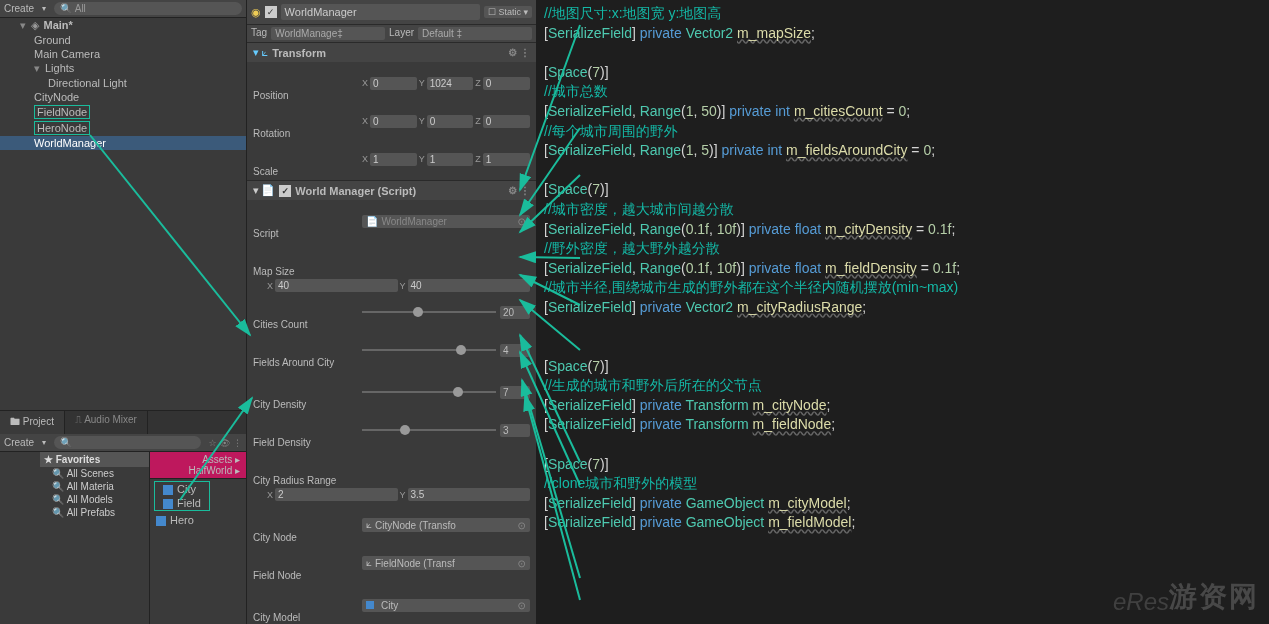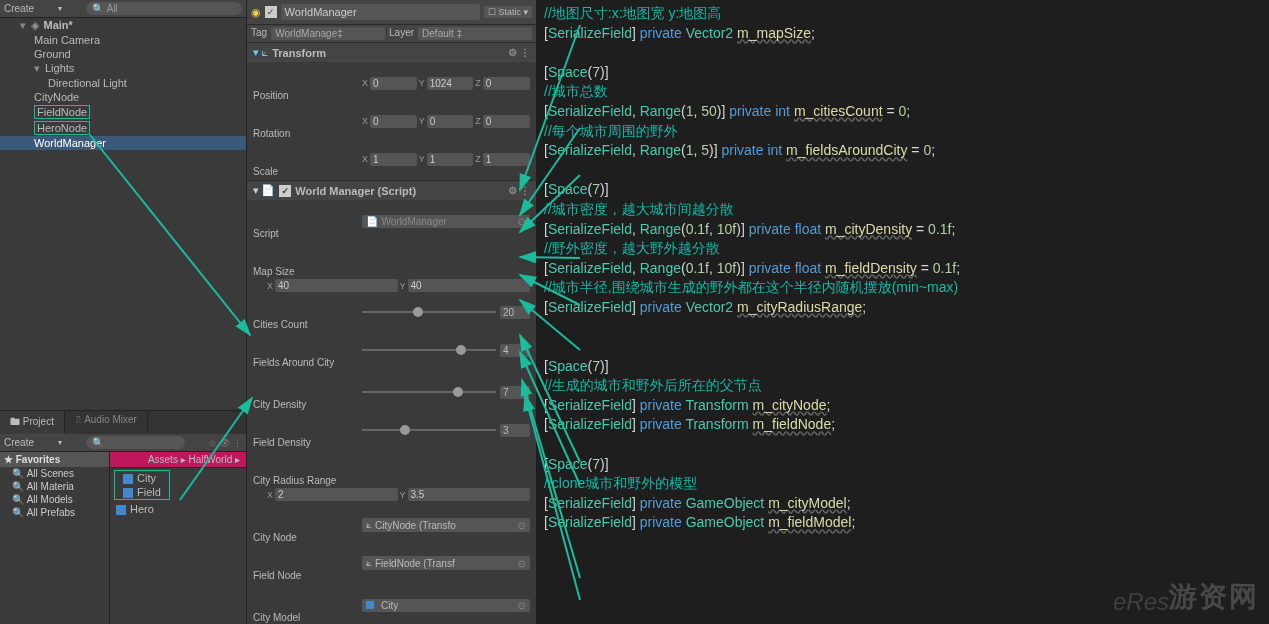--- a/index.html
+++ b/index.html
@@ -1,39 +1,39 @@
 <!DOCTYPE html>
 <html><head>
 <meta charset="utf-8">
 <style>
 * { margin: 0; padding: 0; box-sizing: border-box; font-family: Arial, sans-serif; }
 body { background: #222; color: #bbb; font-size: 11px; width: 1269px; height: 624px; overflow: hidden; position: relative; }
 .container { display: flex; height: 100%; }
 .left-col { width: 246px; display: flex; flex-direction: column; background: #3a3a3a; }
 .mid-col { width: 290px; background: #3a3a3a; border-left: 1px solid #222; }
 .right-col { flex: 1; background: #1e1e1e; padding: 4px 8px; font-family: Consolas, monospace; font-size: 14px; line-height: 1.4; overflow: hidden; position: relative; }
-.create-bar { background: #444; padding: 2px 4px; display: flex; align-items: center; gap: 24px; font-size: 10px; border-bottom: 1px solid #222;}
+.create-bar { background: #444; padding: 2px 4px; display: flex; align-items: center; gap: 8px; font-size: 10px; border-bottom: 1px solid #222;}
 .search-mini { background: #555; border-radius: 8px; flex: 1; padding: 1px 6px; font-size: 10px; color: #999; }
 .hierarchy { flex: 0 0 auto; background: #3a3a3a; }
 .tree-item { padding: 1px 4px 1px 20px; cursor: default; white-space: nowrap; }
 .tree-item.l1 { padding-left: 34px; }
 .tree-item.l2 { padding-left: 48px; }
 .tree-item.sel { background: #3b5a7a; color: #fff; }
 .scene-icon::before { content: "◈"; color: #999; margin-right: 4px; }
 .arrow::before { content: "▸"; color: #888; margin-right: 3px; display: inline-block; width: 8px; }
 .arrow.open::before { content: "▾"; }
 .boxed { border: 1px solid #1abc9c; padding: 0 2px; display: inline-block; }
 
 
 .project-panel { flex: 1; background: #3a3a3a; border-top: 1px solid #222; display: flex; flex-direction: column; }
 .tabs { display: flex; background: #333; }
 .tab { padding: 3px 10px; background: #3a3a3a; border-right: 1px solid #222; font-size: 10px; }
 .tab.inactive { background: #333; color: #888; }
 .project-body { display: flex; flex: 1; }
-.proj-left { width: 110px; border-right: 1px solid #222; }
+.proj-left { width: 110px; border-right: 1px solid #222; margin-left: 40px; }
 .proj-right { flex: 1; }
 .fav-header { background: #555; padding: 2px 4px; font-weight: bold; font-size: 10px; color: #ddd; }
 .fav-item { padding: 1px 4px 1px 12px; font-size: 10px; color: #ccc; }
 .search-ico { color: #cc8844; }
 .breadcrumb { background: #be185d; padding: 2px 6px; font-size: 10px; border-bottom: 1px solid #222; text-align: right; }
 .asset-item { padding: 1px 6px; font-size: 11px; }
 .cube-ico { display: inline-block; width: 10px; height: 10px; background: #4488cc; margin-right: 4px; vertical-align: middle; }
 .boxed2 { border: 1px solid #1abc9c; display: inline-block; padding: 0 2px; }
 
 
@@ -84,22 +84,22 @@
 <div class="container">
 
   <div class="left-col">
     <div class="hierarchy">
       <div class="create-bar">
         <span>Create</span>
           <span style="font-size:8px">▾</span>
         <span class="search-mini">🔍 <span>All</span></span>
       </div>
       <div class="tree-item"><span class="arrow open"></span><span class="scene-icon"></span><b>Main*</b></div>
+      <div class="tree-item l1">Ground</div>
       <div class="tree-item l1">Main Camera</div>
-      <div class="tree-item l1">Ground</div>
       <div class="tree-item l1"><span class="arrow open"></span><span>Lights</span></div>
       <div class="tree-item l2">Directional Light</div>
       <div class="tree-item l1">CityNode</div>
       <div class="tree-item l1"><span class="boxed">FieldNode</span></div>
       <div class="tree-item l1"><span class="boxed">HeroNode</span></div>
       <div class="tree-item l1 sel">WorldManager</div>
       <div style="height:260px"></div>
     </div>
 
     <div class="project-panel">

